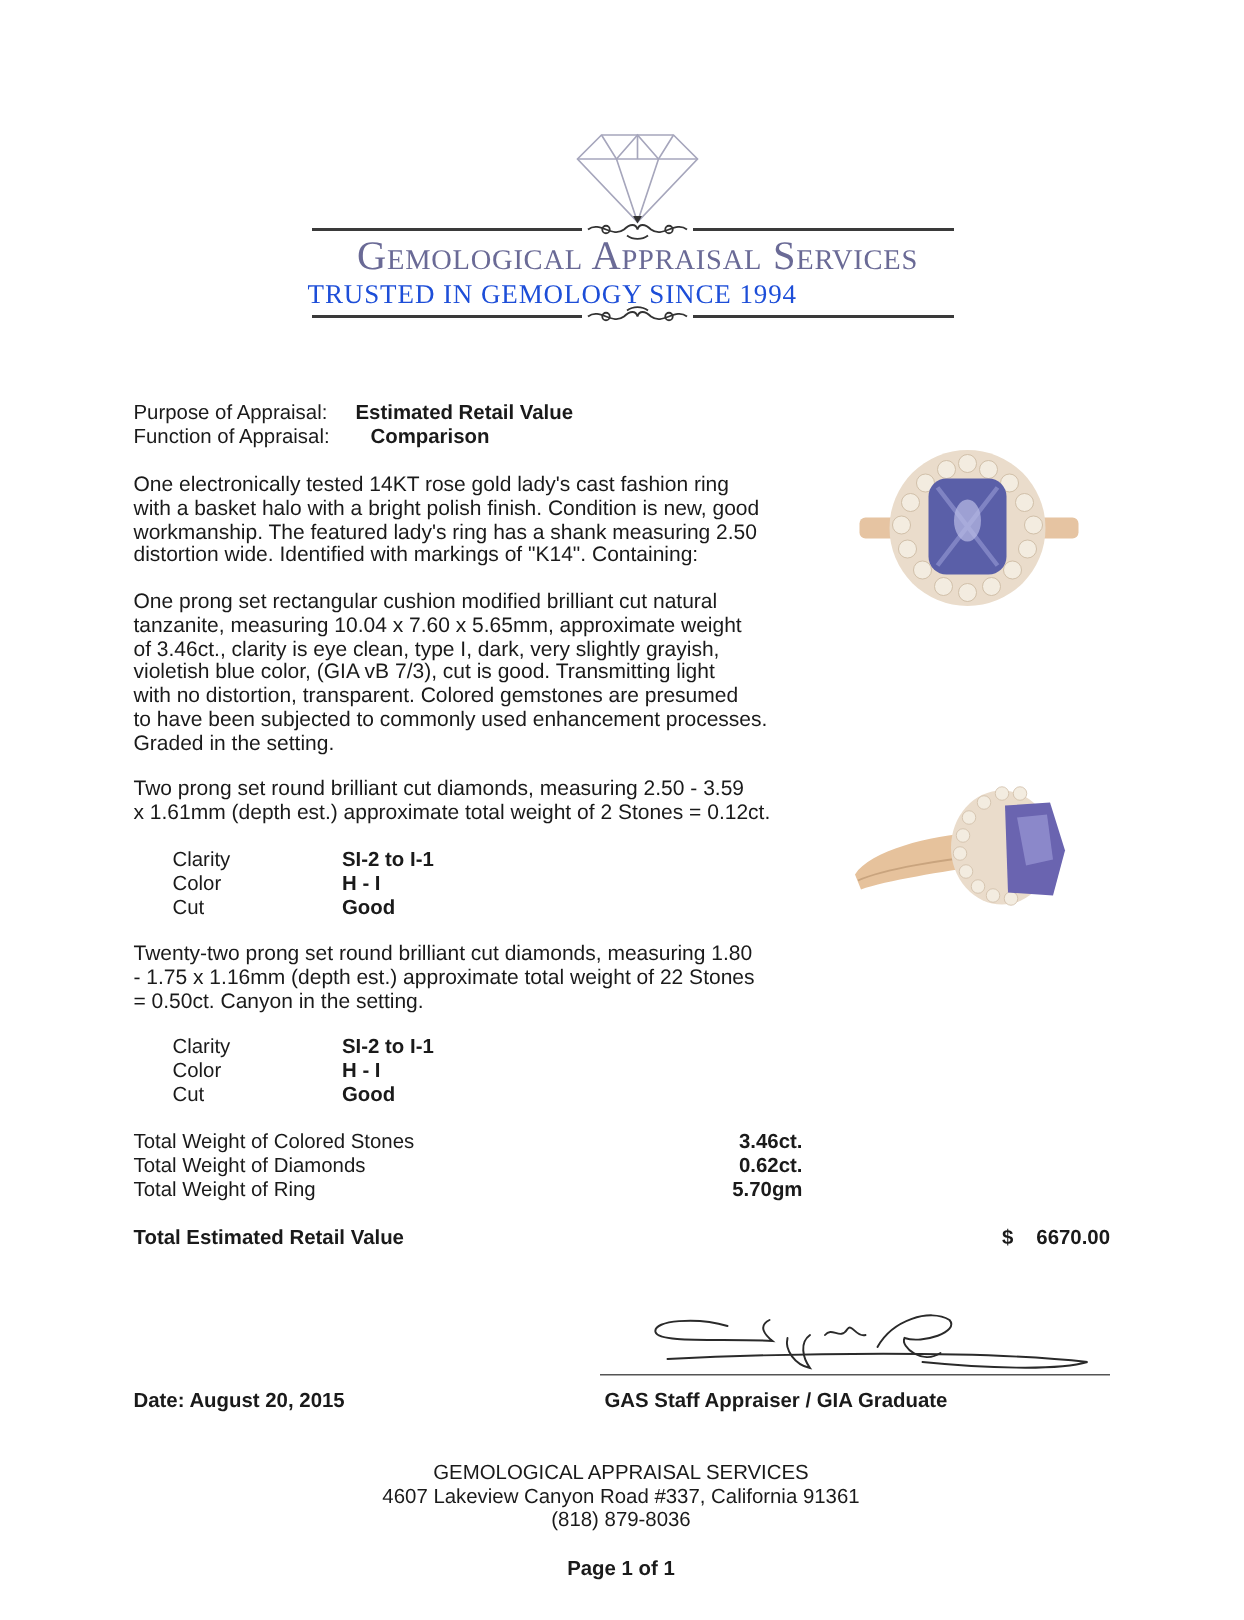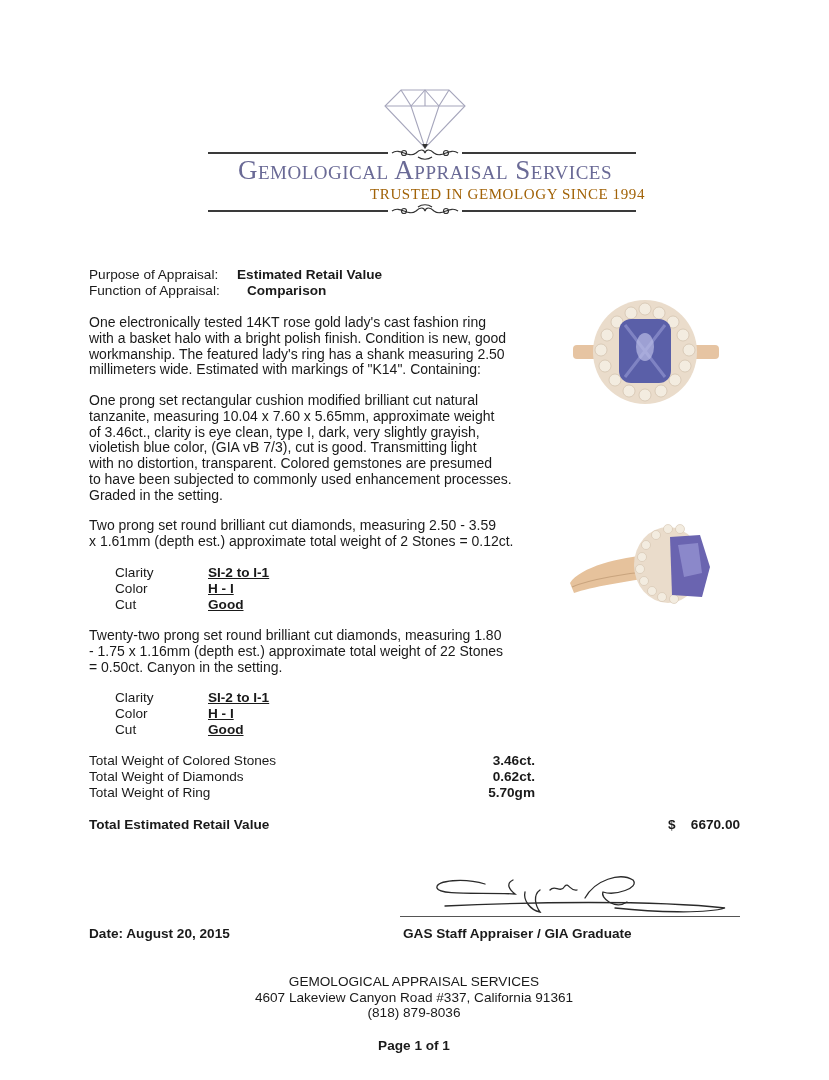--- a/index.html
+++ b/index.html
@@ -6,33 +6,33 @@
   body { width: 829px; height: 1080px; position: relative; overflow: hidden;
          font-family: "Liberation Sans", sans-serif; color: #1a1a1a; }
   .abs { position: absolute; }
 
   
   .logo-gem { left: 383px; top: 88px; width: 84px; height: 62px; }
   .logo-rule { height: 2px; background: #3a3a3a; }
   .logo-title { left: 205px; top: 155px; width: 440px; text-align: center;
                 font-family: "Liberation Serif", serif; font-size: 27px; letter-spacing: 0.5px;
                 color: #6a6a96; font-variant: small-caps; white-space: nowrap; }
-  .logo-sub { left: 205px; top: 186px; width: 440px; text-align: right;
-              font-family: "Liberation Serif", serif; font-size: 15px; letter-spacing: 0.6px;
-              color: #a16207; white-space: nowrap; }
+  .logo-sub { left: 205px; top: 186px; width: 440px; text-align: left;
+              font-family: "Liberation Serif", serif; font-size: 18px; letter-spacing: 0.6px;
+              color: #1d4ed8; white-space: nowrap; }
   .flourish { width: 70px; height: 16px; }
 
   
   .txt { font-size: 13.6px; line-height: 15.8px; white-space: nowrap; }
   .bold { font-weight: bold; }
   .para { left: 89px; width: 430px; font-size: 14px; line-height: 15.8px; }
   .para div { white-space: nowrap; }
 
   .spec-label { left: 115px; }
-  .spec-value { left: 208px; font-weight: bold; text-decoration: underline; }
+  .spec-value { left: 228px; font-weight: bold; }
 
   .weights-val { left: 470px; width: 65px; text-align: right; font-weight: bold; }
 
   .footer { left: 200px; width: 440px; text-align: center; font-size: 13.6px; line-height: 15.6px; }
 
   .ring { overflow: hidden; }
 </style>
 </head>
 <body>
 
@@ -75,21 +75,21 @@
 
 <div class="abs txt" style="left:89px; top:267px;">Purpose of Appraisal:</div>
 <div class="abs txt bold" style="left:237px; top:267px;">Estimated Retail Value</div>
 <div class="abs txt" style="left:89px; top:283px;">Function of Appraisal:</div>
 <div class="abs txt bold" style="left:247px; top:283px;">Comparison</div>
 
 <div class="abs para" style="top:315px;">
   <div>One electronically tested 14KT rose gold lady's cast fashion ring</div>
   <div>with a basket halo with a bright polish finish. Condition is new, good</div>
   <div>workmanship. The featured lady's ring has a shank measuring 2.50</div>
-  <div>millimeters wide. Estimated with markings of "K14".  Containing:</div>
+  <div>distortion wide. Identified with markings of "K14".  Containing:</div>
 </div>
 
 <div class="abs para" style="top:393px;">
   <div>One prong set rectangular cushion modified brilliant cut natural</div>
   <div>tanzanite, measuring 10.04 x 7.60 x 5.65mm, approximate weight</div>
   <div>of 3.46ct., clarity is eye clean, type I, dark, very slightly grayish,</div>
   <div>violetish blue color, (GIA vB 7/3), cut is good. Transmitting light</div>
   <div>with no distortion, transparent. Colored gemstones are presumed</div>
   <div>to have been subjected to commonly used enhancement processes.</div>
   <div>Graded in the setting.</div>

